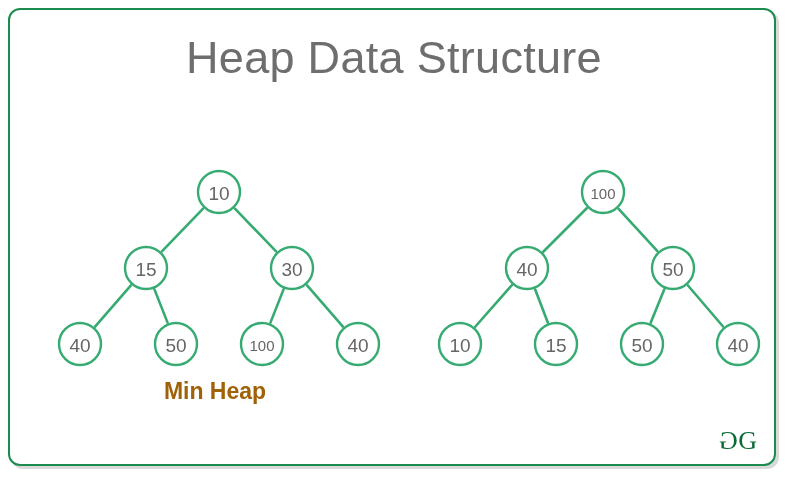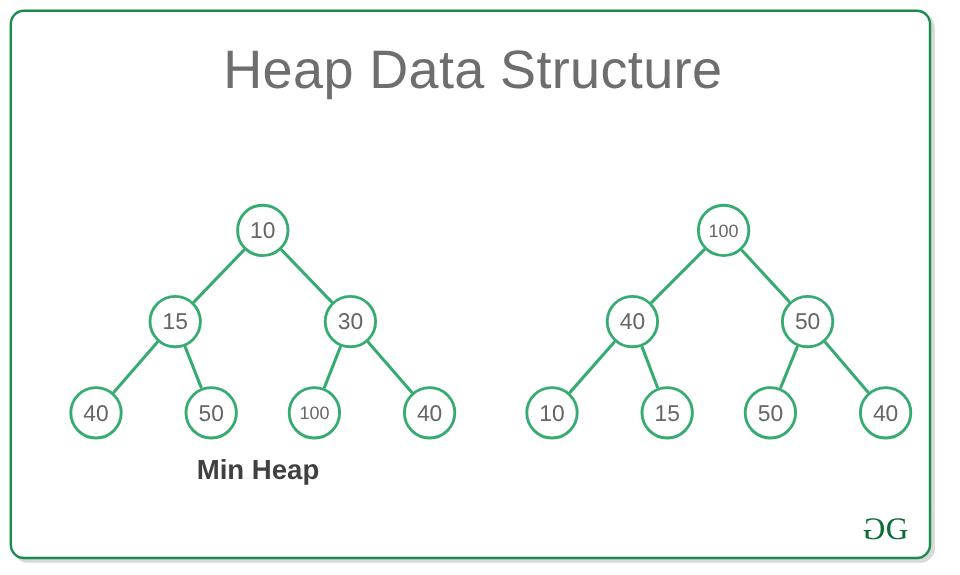--- a/index.html
+++ b/index.html
@@ -70,21 +70,21 @@
     text-anchor: middle;
     dominant-baseline: central;
   }
   .node-text.small {
     font-size: 15px;
   }
   .heap-label {
     position: absolute;
     font-size: 23px;
     font-weight: bold;
-    color: #404040;
+    color: #a16207;
     text-align: center;
     white-space: nowrap;
   }
   .logo {
     position: absolute;
     right: 18px;
     bottom: 10px;
     font-family: "Liberation Serif", serif;
     font-size: 26px;
     color: #0b6b35;

